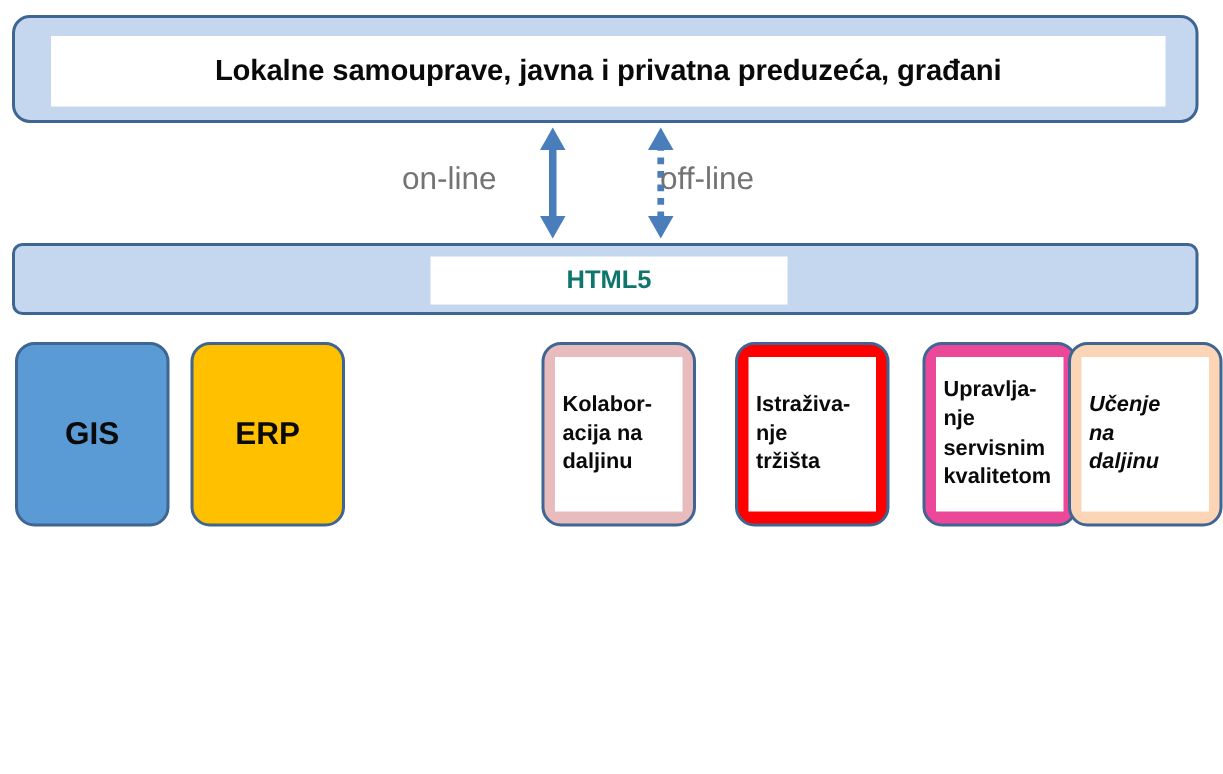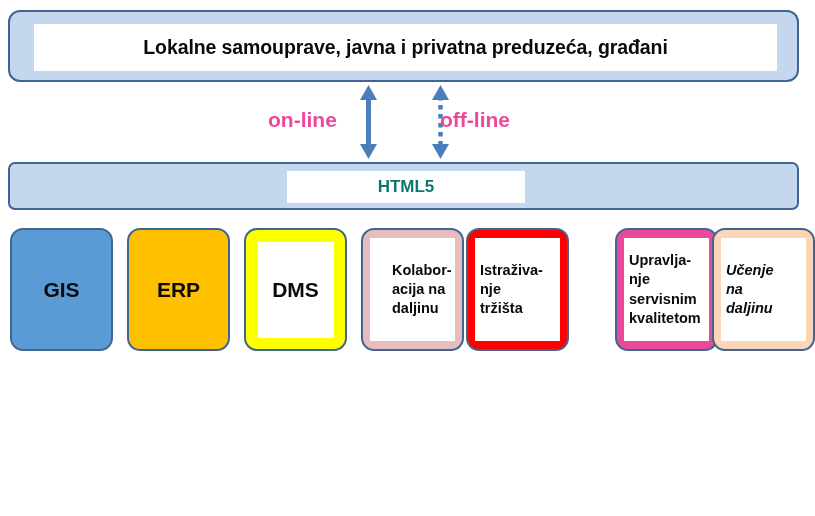--- a/index.html
+++ b/index.html
@@ -62,22 +62,22 @@
     height: 78px;
   }
   .arrow-svg {
     position: absolute;
     left: 0;
     top: 0;
   }
   .arrow-label {
     position: absolute;
     font-size: 21px;
-    font-weight: bold;
-    color: #ec4899;
+    font-weight: normal;
+    color: #737373;
     white-space: nowrap;
   }
   .lbl-online { left: 268px; top: 24px; }
   .lbl-offline { left: 440px; top: 24px; }
 
   
   .band-html5 {
     position: absolute;
     left: 8px;
     top: 162px;
@@ -204,33 +204,28 @@
     </div>
   </div>
 
   <div class="apps-row" id="apps-row">
       <div class="app-box solid" style="left: 0px; background: rgb(91, 155, 213); border-color: rgb(63, 101, 146);">
         <span style="color: rgb(10, 10, 10);">GIS</span>
       </div>
       <div class="app-box solid" style="left: 117px; background: rgb(255, 192, 0); border-color: rgb(63, 101, 146);">
         <span style="color: rgb(10, 10, 10);">ERP</span>
       </div>
-      <div class="app-box" style="left: 234px; background: rgb(255, 255, 0); border-color: rgb(63, 101, 146);">
-        <div class="app-inner" style="width: 76px; height: 96px; justify-content: center;">
-          <span style="color: rgb(10, 10, 10); font-size: 21px;">DMS</span>
-        </div>
-      </div>
       <div class="app-box" style="left: 351px; background: rgb(232, 188, 188); border-color: rgb(63, 101, 146);">
-        <div class="app-inner" style="width: 85px; height: 103px; padding-left: 22px;">
+        <div class="app-inner" style="width: 85px; height: 103px; padding-left: 5px;">
           <span style="color: rgb(10, 10, 10);">Kolabor-
 acija na
 daljinu</span>
         </div>
       </div>
-      <div class="app-box" style="left: 456px; background: rgb(255, 0, 0); border-color: rgb(63, 101, 146);">
+      <div class="app-box" style="left: 480px; background: rgb(255, 0, 0); border-color: rgb(63, 101, 146);">
         <div class="app-inner" style="width: 85px; height: 103px; padding-left: 5px;">
           <span style="color: rgb(10, 10, 10);">Istraživa-
 nje
 tržišta</span>
         </div>
       </div>
       <div class="app-box" style="left: 605px; background: #ec4899; border-color: rgb(63, 101, 146);">
         <div class="app-inner" style="width: 85px; height: 103px; padding-left: 5px;">
           <span style="color: rgb(10, 10, 10);">Upravlja-
 nje

